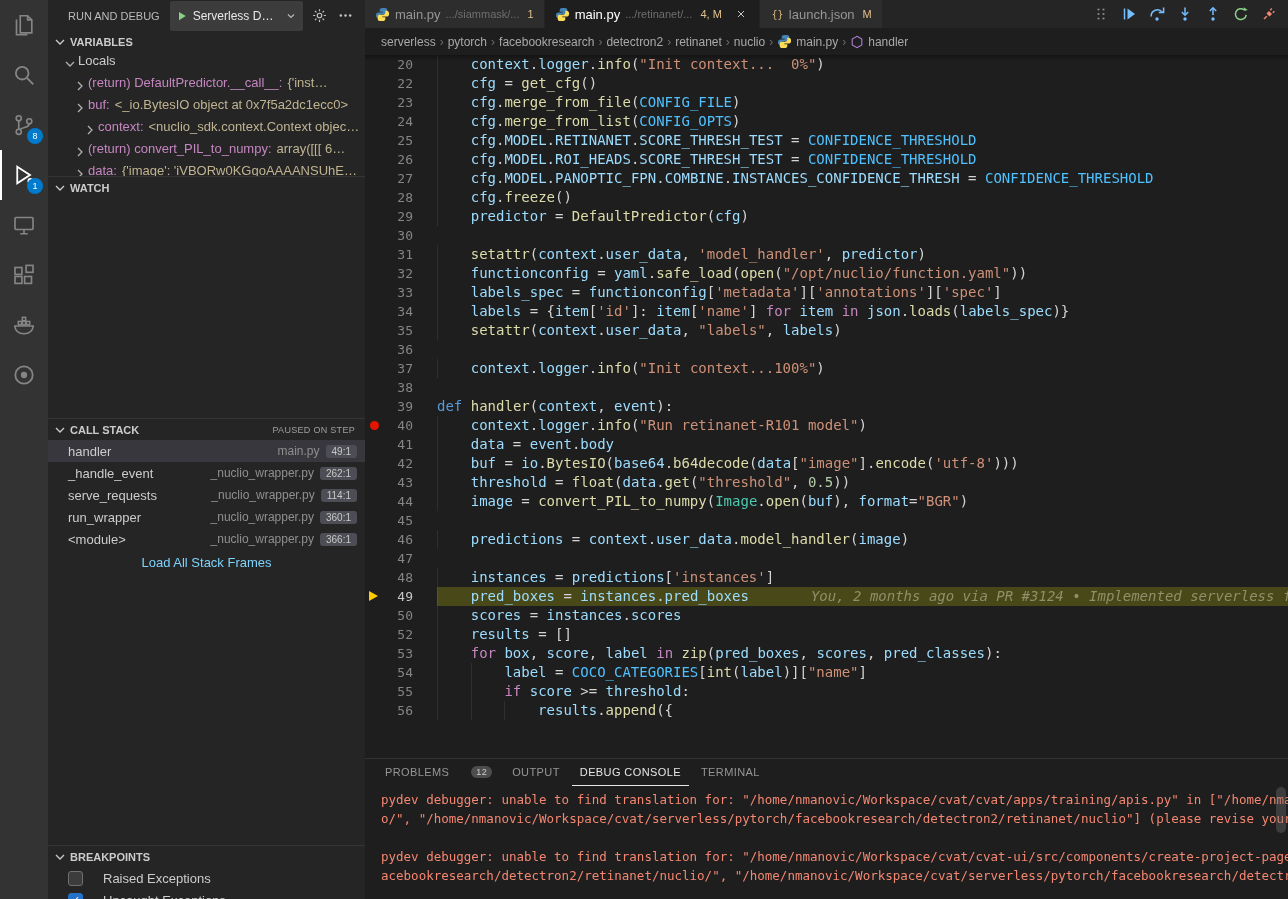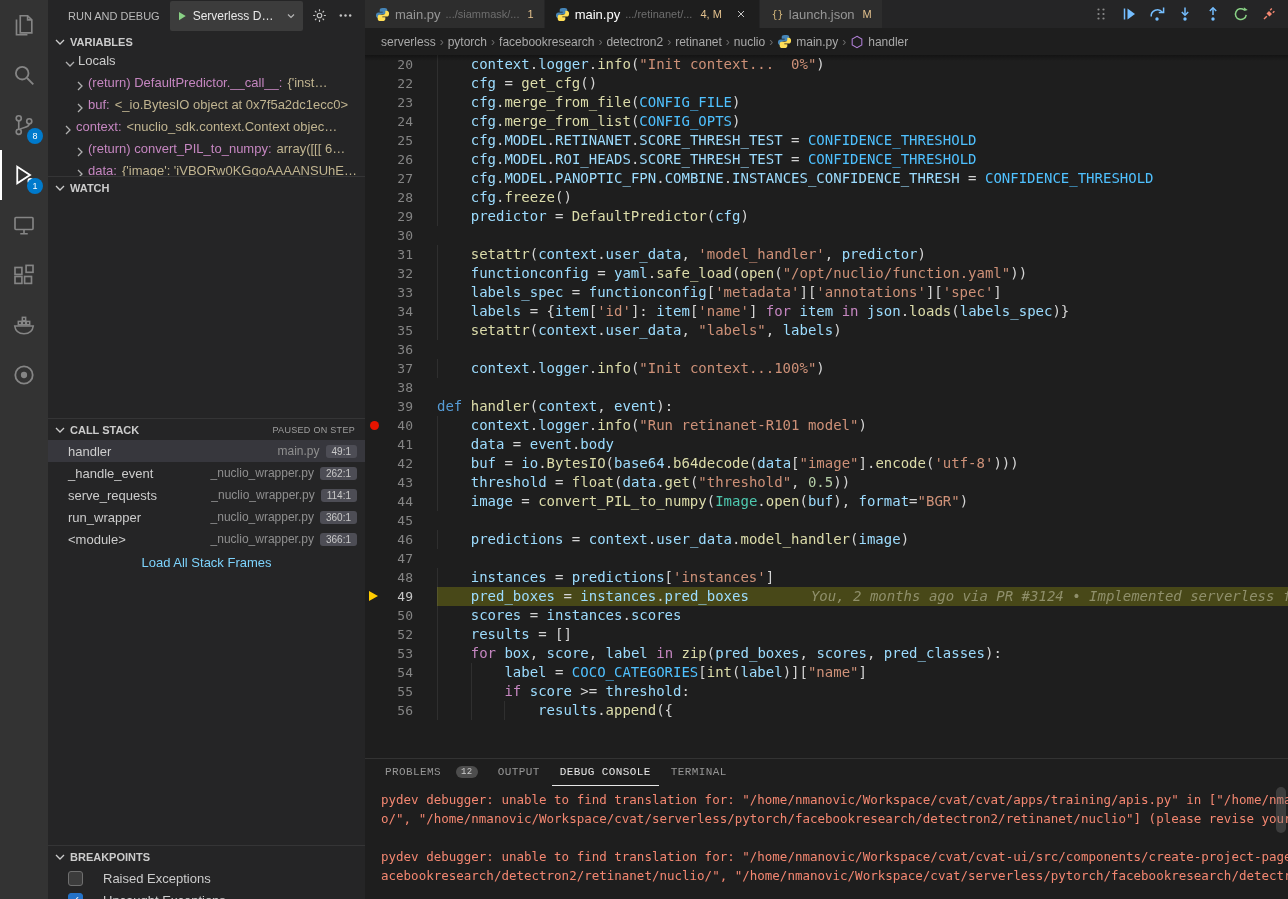--- a/index.html
+++ b/index.html
@@ -68,21 +68,21 @@
   .lcontent { flex:1; min-width:0; white-space:pre; }
   .cur-line .lcontent { background:rgba(255,255,0,0.19); }
   .ind { display:inline-block; width:4ch; height:19px; vertical-align:top; box-shadow: inset 1px 0 0 rgba(255,255,255,0.08); }
   .blame { color:#8f8f6b; font-style:italic; margin-left:62px; }
   .tk-k{color:#569cd6} .tk-c{color:#c586c0} .tk-f{color:#dcdcaa} .tk-v{color:#9cdcfe}
   .tk-K{color:#4fc1ff} .tk-s{color:#ce9178} .tk-n{color:#b5cea8} .tk-t{color:#4ec9b0} .tk-p{color:#d4d4d4}
 
   
   .panel { position:absolute; left:365px; right:0; bottom:0; height:141px; background:#1e1e1e; border-top:1px solid #333333; }
   .panel-tabs { height:27px; display:flex; align-items:stretch; padding-left:12px; gap:4px; }
-  .ptab { padding:0 8px; display:flex; align-items:center; gap:15px; font-size:11px; letter-spacing:.4px; color:#969696; cursor:pointer; border-bottom:1px solid transparent;font-family:Liberation Mono, monospace; }
+  .ptab { padding:0 8px; display:flex; align-items:center; gap:22px; font-size:11px; letter-spacing:.4px; color:#969696; cursor:pointer; border-bottom:1px solid transparent; }
   .ptab.active { color:#e7e7e7; border-bottom-color:#e7e7e7; }
   .ptab-badge { background:#4d4d4d; color:#cccccc; border-radius:10px; padding:1px 5px; font-size:9px; }
   .console { height:114px; padding:4px 0 0 16px; font-family:"DejaVu Sans Mono", monospace; font-size:12.5px; line-height:19px; color:#f48771; white-space:pre; overflow:hidden; }
   .console-line.gap { margin-top:19px; }
   .panel-scroll-thumb { position:absolute; right:2px; top:28px; width:10px; height:46px; background:rgba(121,121,121,0.35); border-radius:5px; cursor:pointer; }
 </style>
 </head>
 <body>
 
 <div class="activity-bar" id="activity-bar">
@@ -222,21 +222,21 @@
       </div>
       <div class="tree-row" style="padding-left: 24px;">
         <span class="js-icon tw">
           <svg width="16" height="16" viewBox="0 0 16 16">
             <path d="M6 4l4 4-4 4" fill="none" stroke="currentColor" stroke-width="1.3"></path>
           </svg>
         </span>
         <span class="var-name">buf:</span>
         <span class="var-value">&lt;_io.BytesIO object at 0x7f5a2dc1ecc0&gt;</span>
       </div>
-      <div class="tree-row" style="padding-left: 12px;">
+      <div class="tree-row" style="padding-left: 34px;">
         <span class="js-icon tw">
           <svg width="16" height="16" viewBox="0 0 16 16">
             <path d="M6 4l4 4-4 4" fill="none" stroke="currentColor" stroke-width="1.3"></path>
           </svg>
         </span>
         <span class="var-name">context:</span>
         <span class="var-value">&lt;nuclio_sdk.context.Context objec…</span>
       </div>
       <div class="tree-row" style="padding-left: 24px;">
         <span class="js-icon tw">

